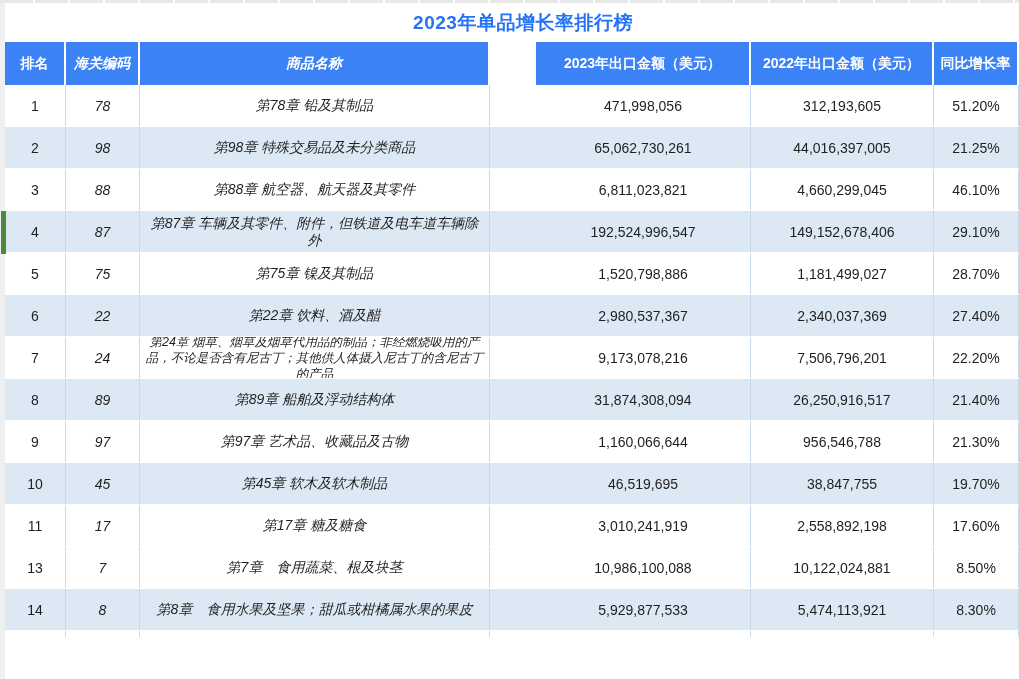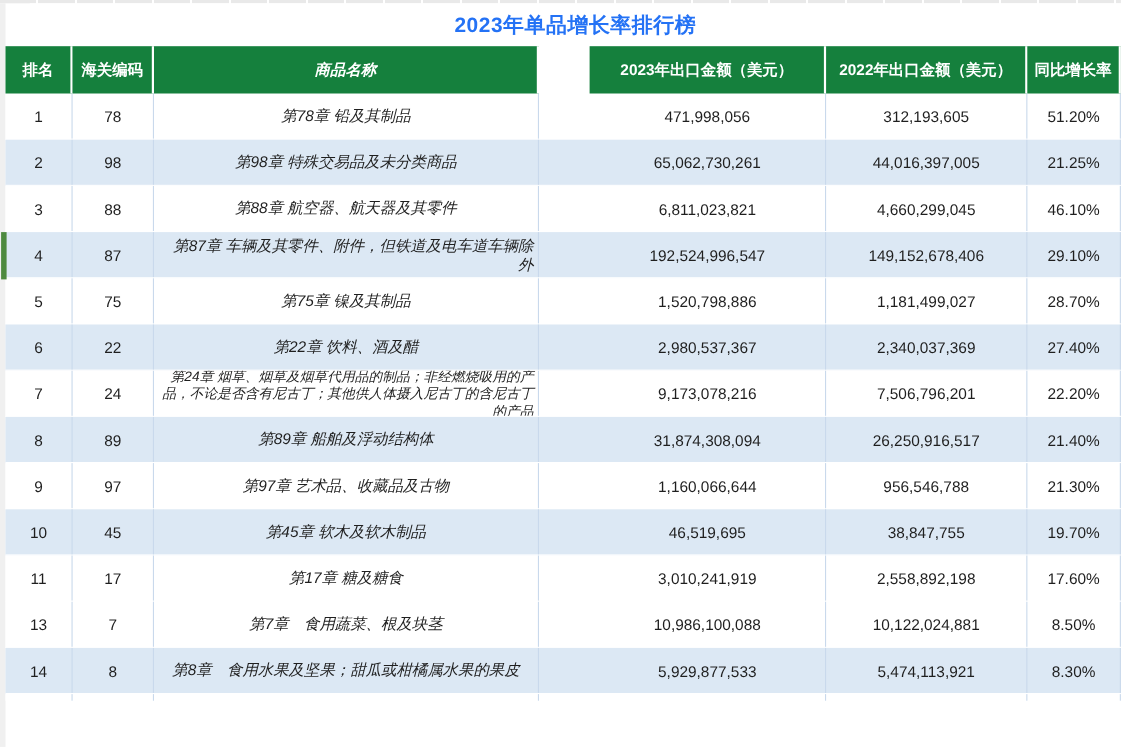--- a/index.html
+++ b/index.html
@@ -31,40 +31,40 @@
   .title-row .title-text {
     font-size: 19px; font-weight: bold; color: #2472f5; letter-spacing: 0.5px;
   }
 
   
   .header-row {
     height: 43px; display: flex; background: #ffffff;
     color: #ffffff; font-weight: bold; font-size: 14px;
   }
   .header-row .hcell {
-    background: #15803d; display: flex; align-items: center; justify-content: center;
+    background: #3b82f6; display: flex; align-items: center; justify-content: center;
     border-right: 2px solid #ffffff; text-align: center;
   }
   .header-row .hcell.c-stub { background: #ffffff; border-right: none; }
 
   
   .trow { display: flex; height: 42px; background: #ffffff; border-bottom: 1px solid #ffffff; }
   .trow.alt { background: #dce8f4; }
   .cell {
     display: flex; align-items: center; justify-content: center;
     font-size: 14px; color: #1f1f1f; text-align: center;
     border-right: 1px solid #c9d9ec; padding: 0 4px; overflow: hidden;
   }
   .cell.c-stub { border-right: none; padding: 0; }
-  .cell.c-name { line-height: 17px; text-align: right; }
+  .cell.c-name { line-height: 17px; }
   .cell.longtext { font-size: 12.5px; line-height: 16px; }
 
   
   .c-rank   { width: 61px; }
-  .c-code   { width: 74px; }
+  .c-code   { width: 74px; font-style: italic; }
   .c-name   { width: 350px; font-style: italic; }
   .c-a23    { width: 215px; margin-left: 46px; }
   .c-a22    { width: 183px; }
   .c-growth { width: 85px; }
   .c-stub   { flex: 1; }
 
   
   .partial-row { display: flex; height: 6px; background: #ffffff; }
   .partial-row .cell { padding: 0; }
 

